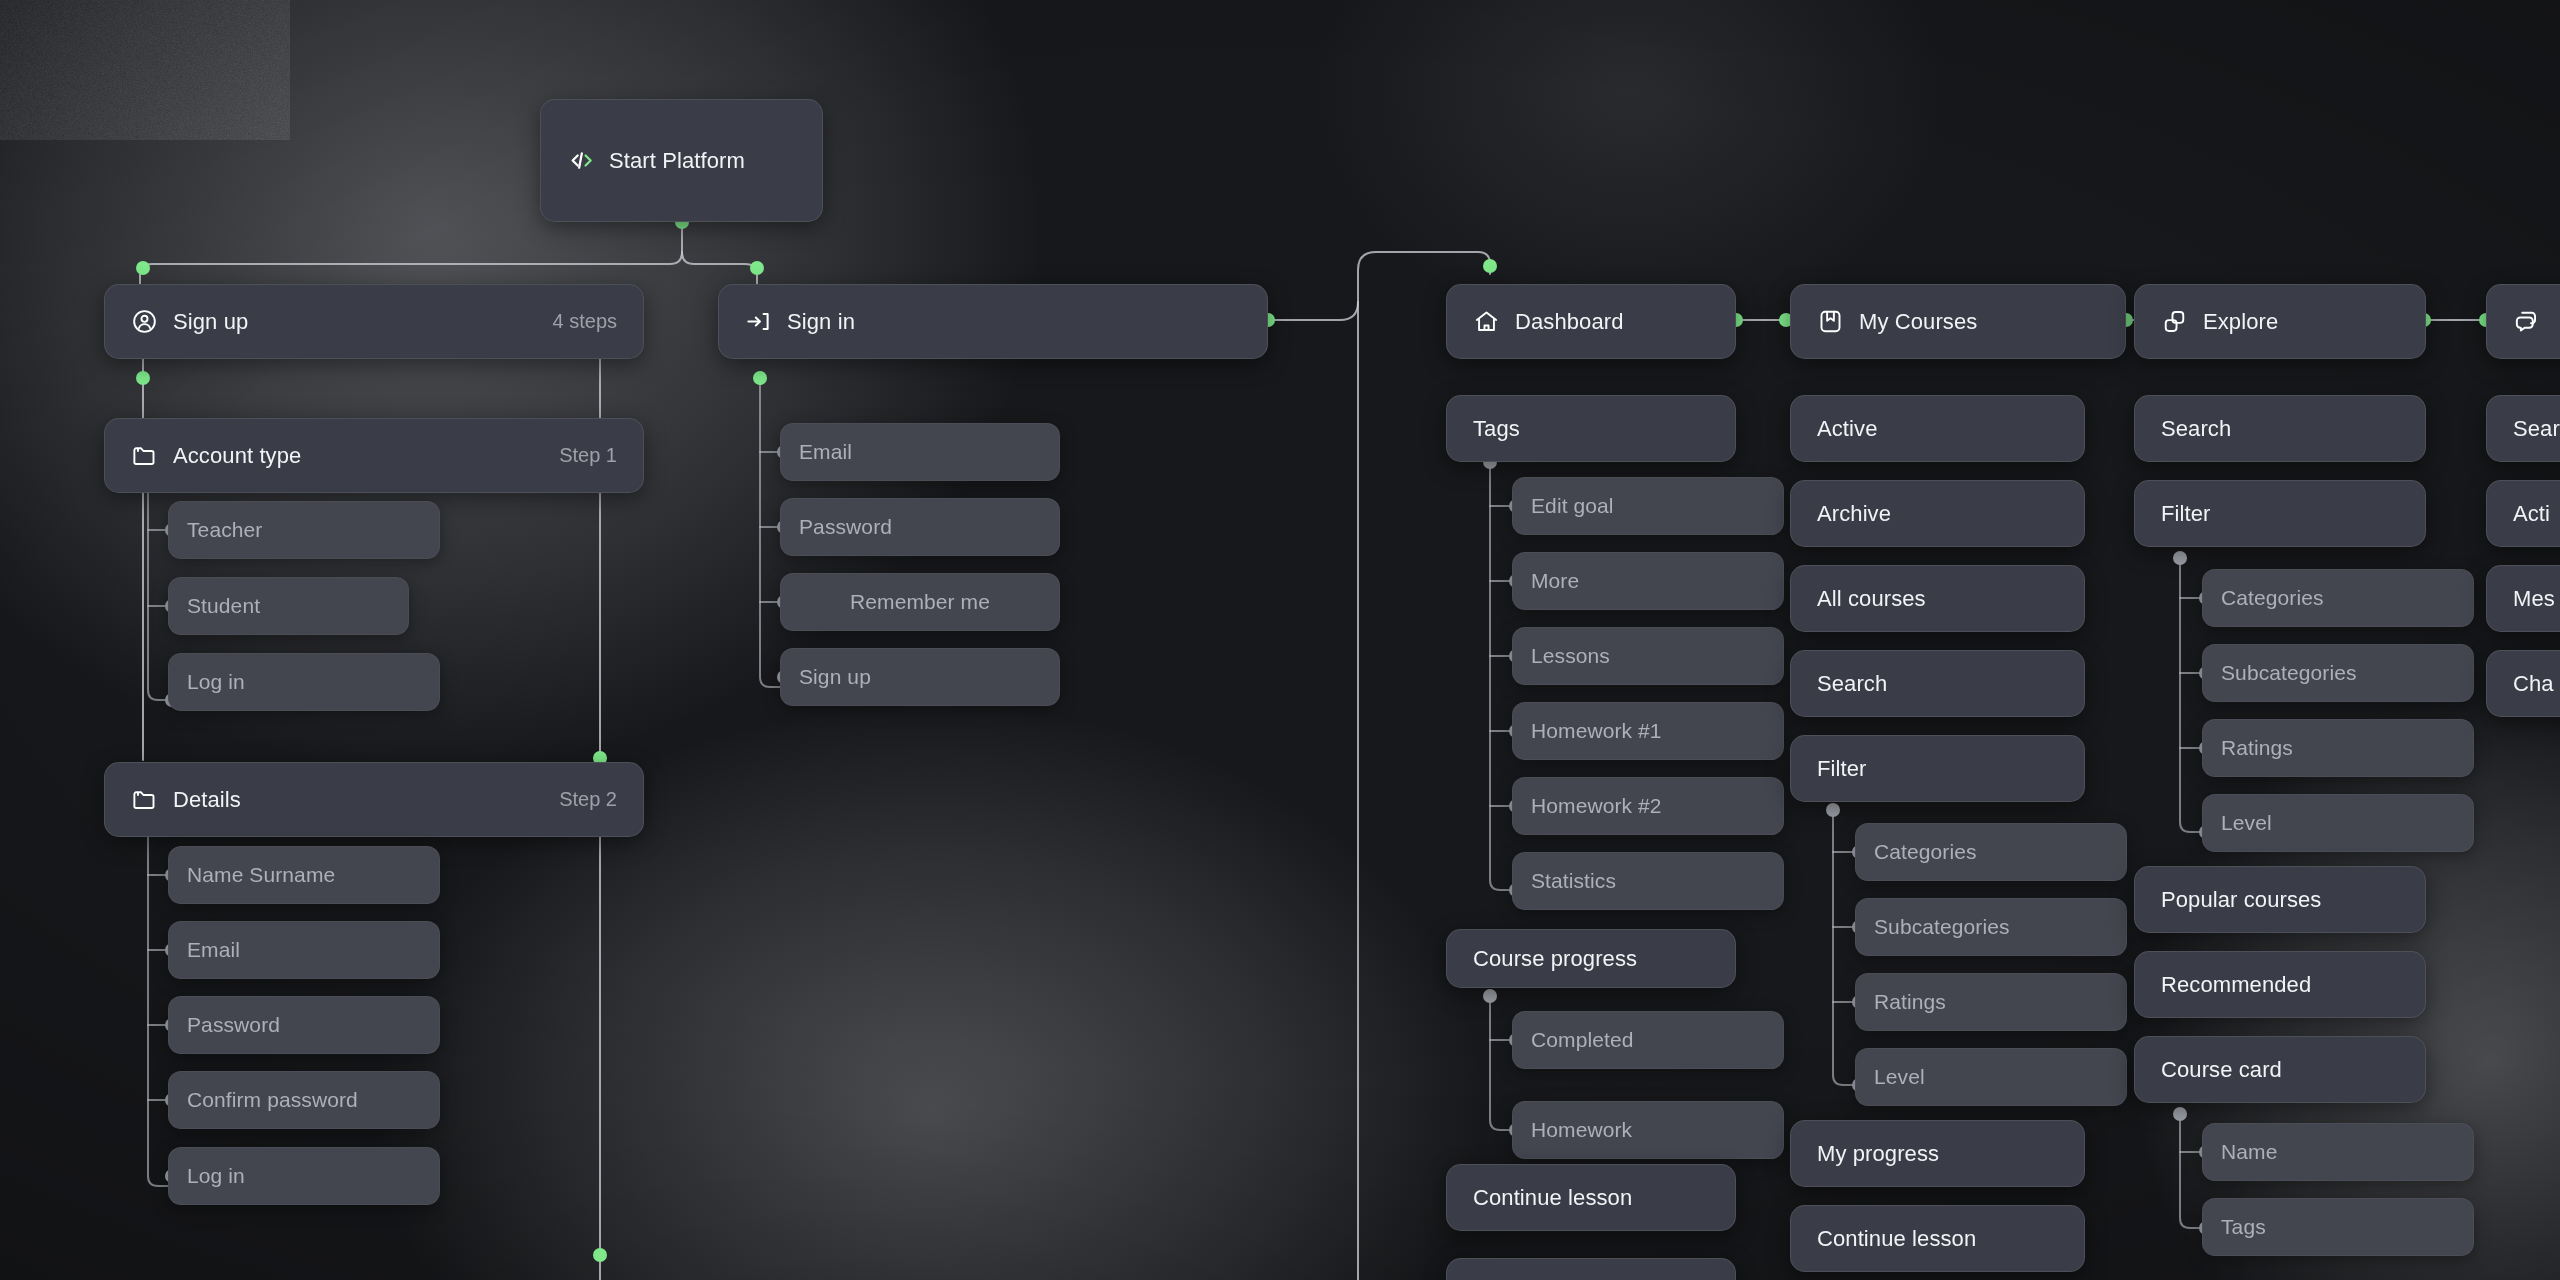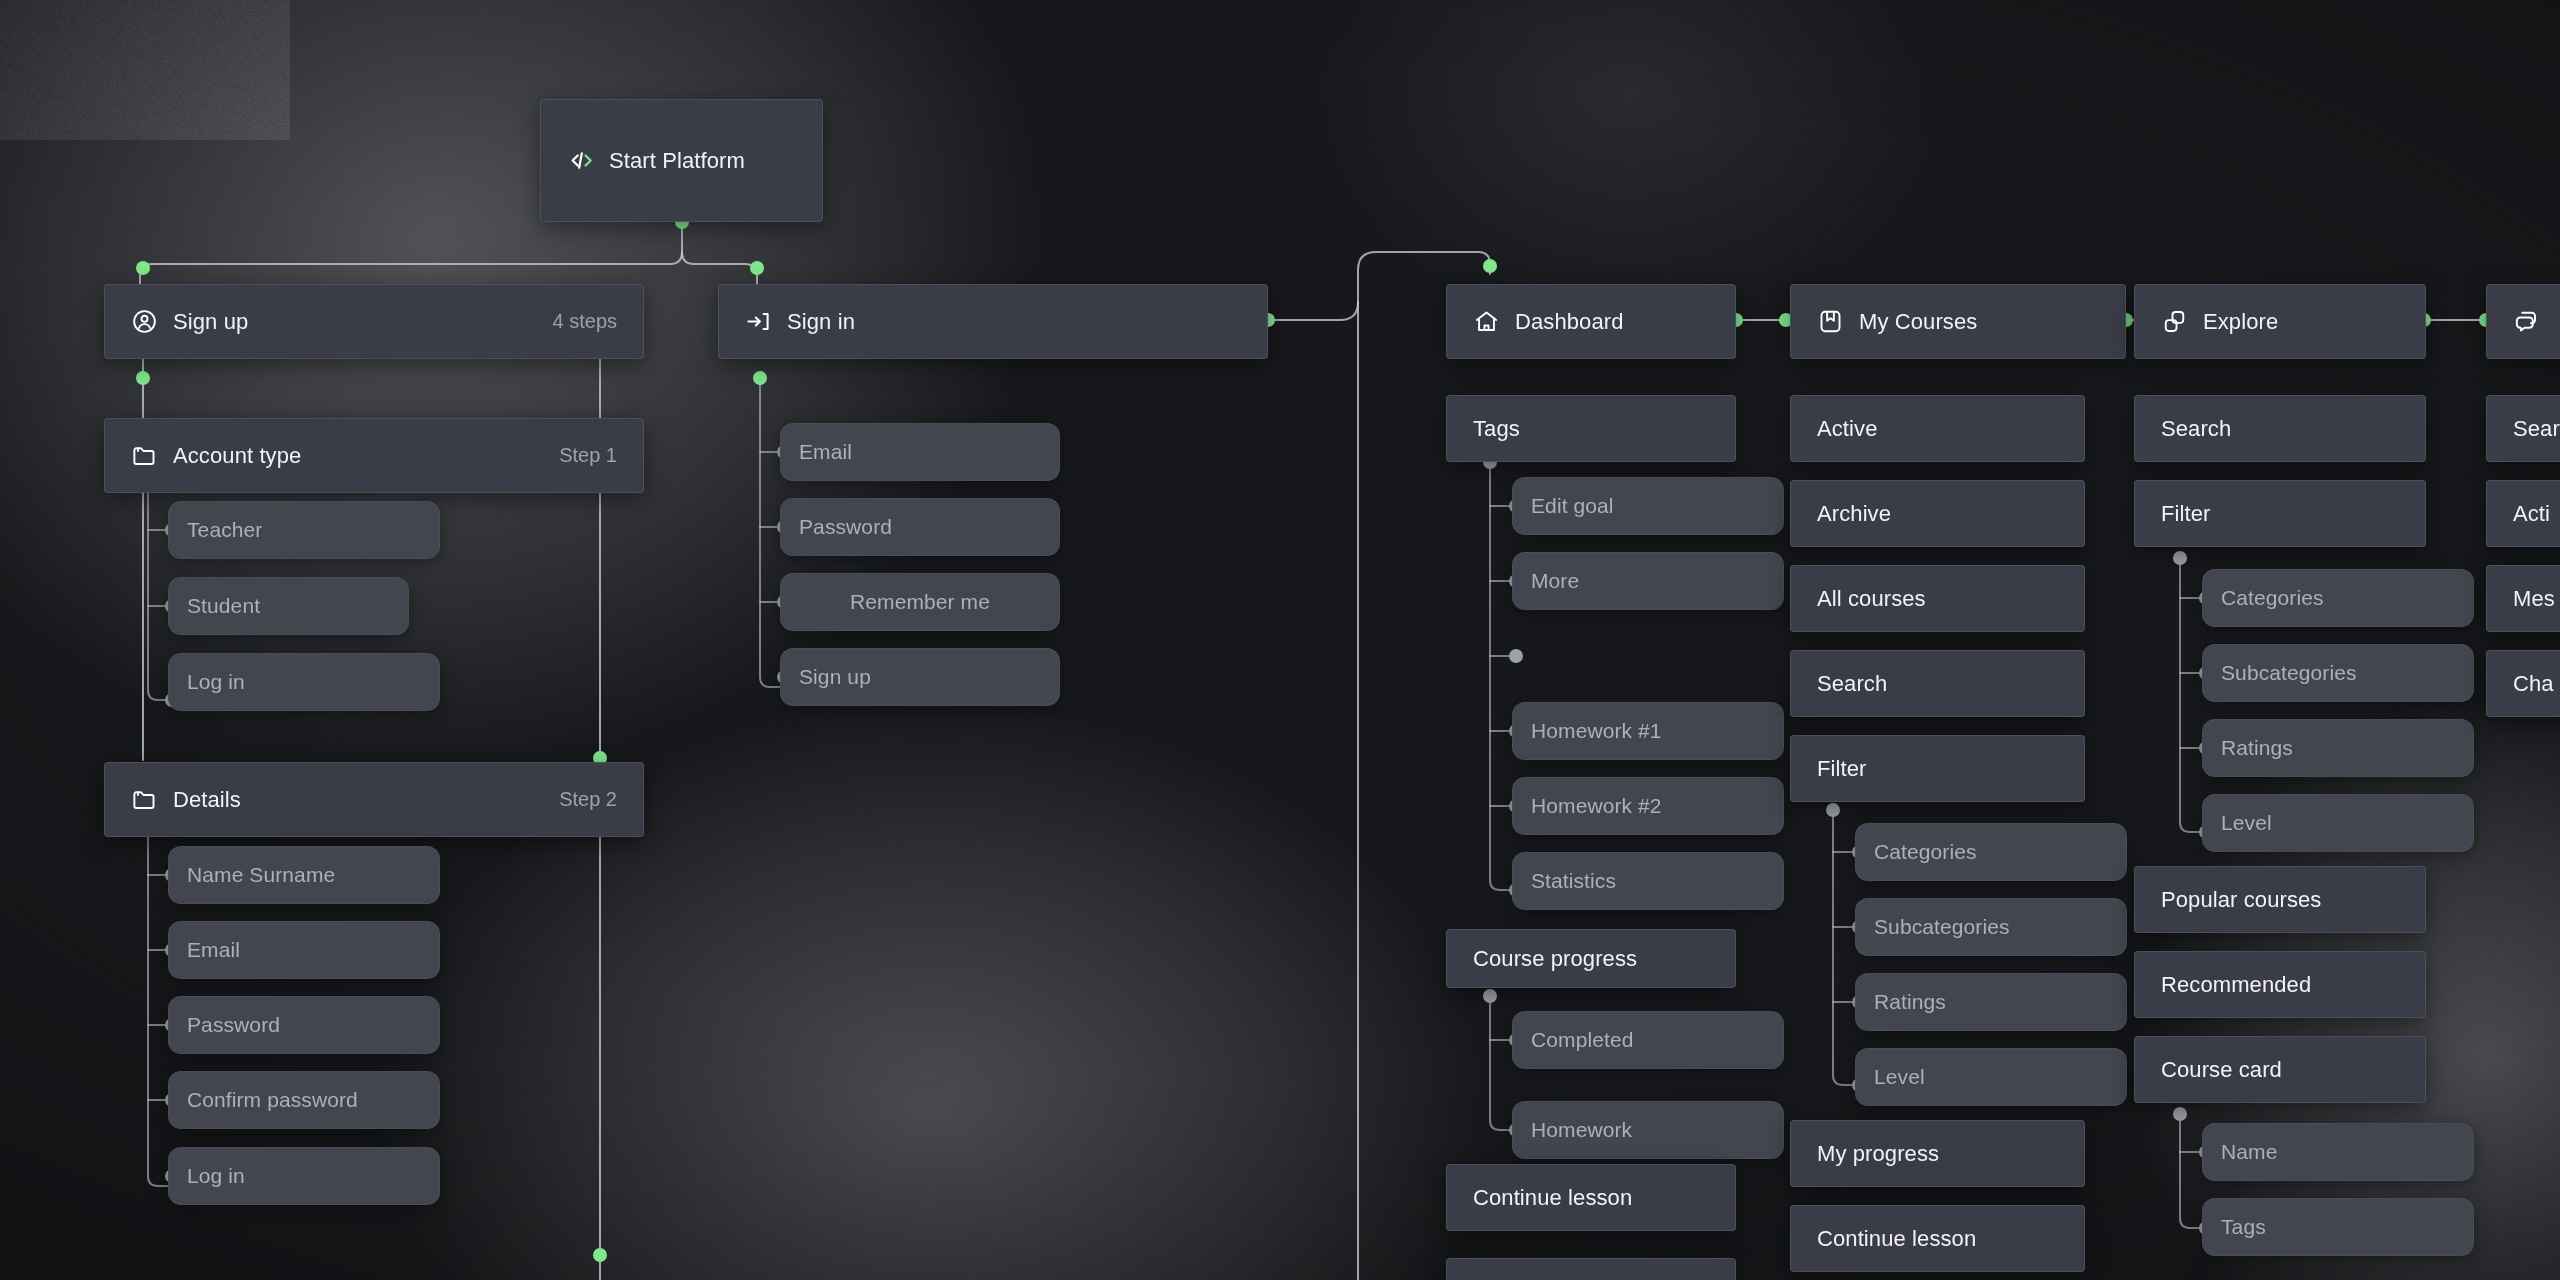--- a/index.html
+++ b/index.html
@@ -27,21 +27,21 @@
 
   
   #edges{position:absolute;inset:0;pointer-events:none;}
   .ln{stroke:#c9ccd2;stroke-width:2;fill:none;opacity:.78;stroke-linecap:round;stroke-linejoin:round;}
   .ln-dim{stroke:#b9bcc4;stroke-width:2;fill:none;opacity:.62;stroke-linecap:round;stroke-linejoin:round;}
   .dot-g{fill:#7ee88a;}
   .dot-x{fill:#9da0a8;}
 
   
   .node{position:absolute;box-sizing:border-box;display:flex;align-items:center;
-    border-radius:4px;}
+    border-radius:15px;}
   .n-main{background:#3a3d47;border:1px solid rgba(255,255,255,.10);
     box-shadow:0 6px 22px rgba(0,0,0,.42);padding:0 26px;height:62px;}
   .n-sub{background:#43464f;border:1px solid rgba(255,255,255,.045);
     box-shadow:0 4px 16px rgba(0,0,0,.34);padding:0 18px;height:58px;border-radius:13px;}
   .n-title{color:#f2f3f6;font-size:22px;font-weight:500;letter-spacing:.1px;white-space:nowrap;}
   .n-sub .n-title{color:#adb0b8;font-weight:400;font-size:21px;}
   .n-meta{margin-left:auto;color:#9ea1a9;font-size:20px;font-weight:400;white-space:nowrap;padding-left:18px;}
   .ico{width:27px;height:27px;margin-right:15px;flex:0 0 auto;display:block;}
   .ico svg{display:block;width:27px;height:27px;}
 </style>
@@ -291,20 +291,23 @@
   <div class="node n-main" style="left:1446px;top:395px;width:290px;height:67px;">
       <span class="n-title">Tags</span>
     </div>
 
   <div class="node n-sub" style="left:1512px;top:477px;width:272px;">
       <span class="n-title">Edit goal</span>
     </div>
   <div class="node n-sub" style="left:1512px;top:552px;width:272px;">
       <span class="n-title">More</span>
     </div>
+  <div class="node n-sub" style="left:1512px;top:627px;width:272px;">
+      <span class="n-title">Lessons</span>
+    </div>
   <div class="node n-sub" style="left:1512px;top:702px;width:272px;">
       <span class="n-title">Homework #1</span>
     </div>
   <div class="node n-sub" style="left:1512px;top:777px;width:272px;">
       <span class="n-title">Homework #2</span>
     </div>
   <div class="node n-sub" style="left:1512px;top:852px;width:272px;">
       <span class="n-title">Statistics</span>
     </div>
 

